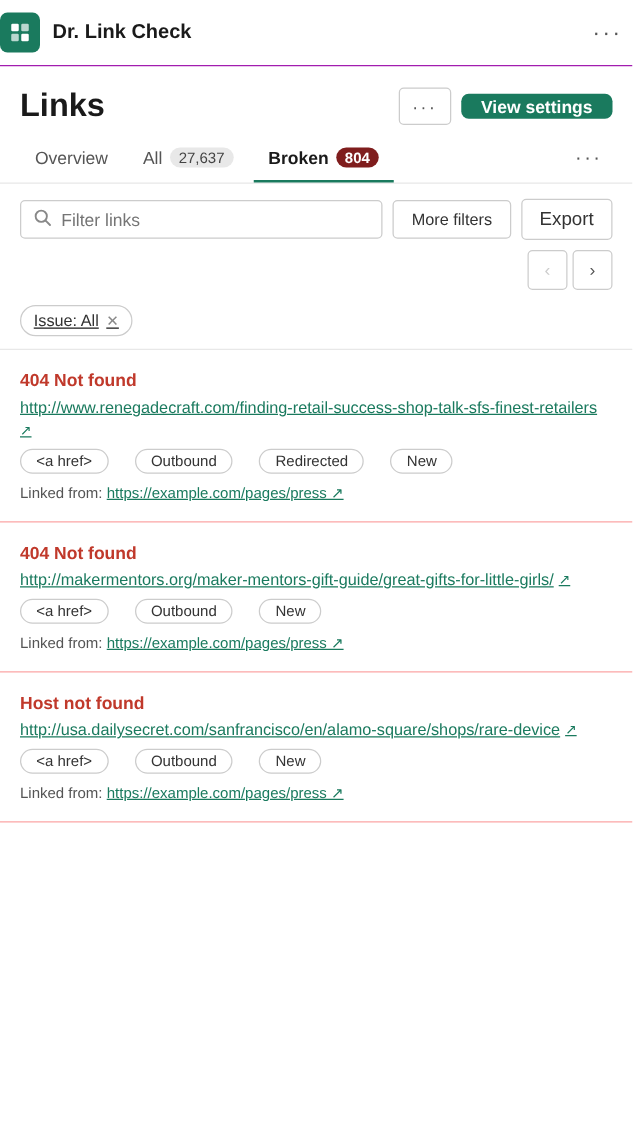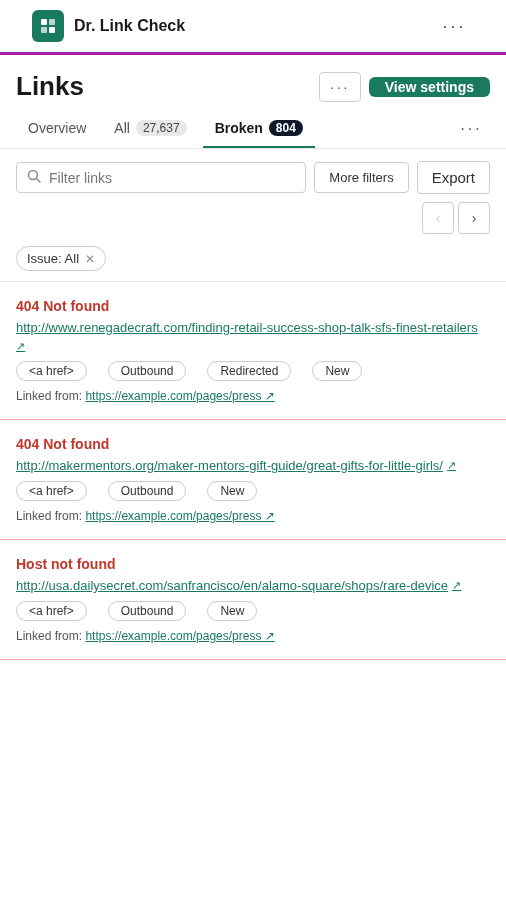--- a/index.html
+++ b/index.html
@@ -10,22 +10,22 @@
       min-height: 900px;
       overflow-x: hidden;
       color: #1a1a1a;
     }
 
     
     .top-bar {
       display: flex;
       align-items: center;
       justify-content: space-between;
-      padding: 10px 32px;
-      border-bottom: 3px solid #a21caf;
+      padding: 10px 0;
+      border-bottom: 1px solid #a21caf;
       background: #fff;
     }
     .top-bar-left {
       display: flex;
       align-items: center;
       gap: 10px;
     }
     .logo-icon {
       width: 32px;
       height: 32px;
@@ -116,21 +116,21 @@
       font-weight: 700;
     }
     .tab-badge {
       background: #e8e8e8;
       border-radius: 12px;
       padding: 1px 7px;
       font-size: 12px;
       color: #444;
     }
     .tab-badge.active-badge {
-      background: #0f172a;
+      background: #7f1d1d;
       color: white;
     }
     .tabs-more {
       margin-left: auto;
       background: none;
       border: none;
       cursor: pointer;
       color: #555;
       font-size: 16px;
       padding: 6px 8px;
@@ -210,20 +210,21 @@
       color: #ccc;
       cursor: default;
     }
 
     
     .filter-tags {
       padding: 4px 16px 10px 16px;
       display: flex;
       gap: 8px;
       flex-wrap: wrap;
+      text-decoration: underline;
     }
     .filter-tag {
       display: flex;
       align-items: center;
       gap: 6px;
       border: 1px solid #ccc;
       border-radius: 20px;
       padding: 4px 10px;
       font-size: 13px;
       color: #333;

